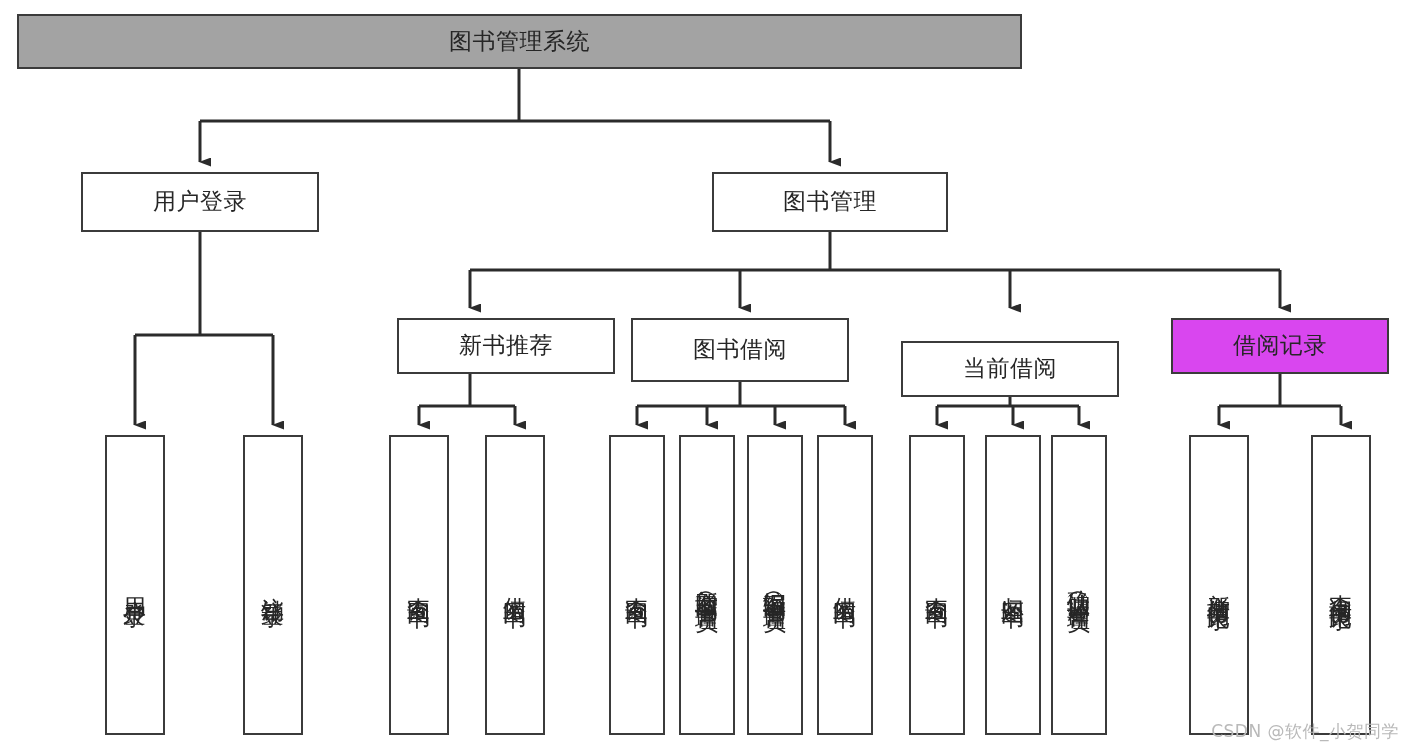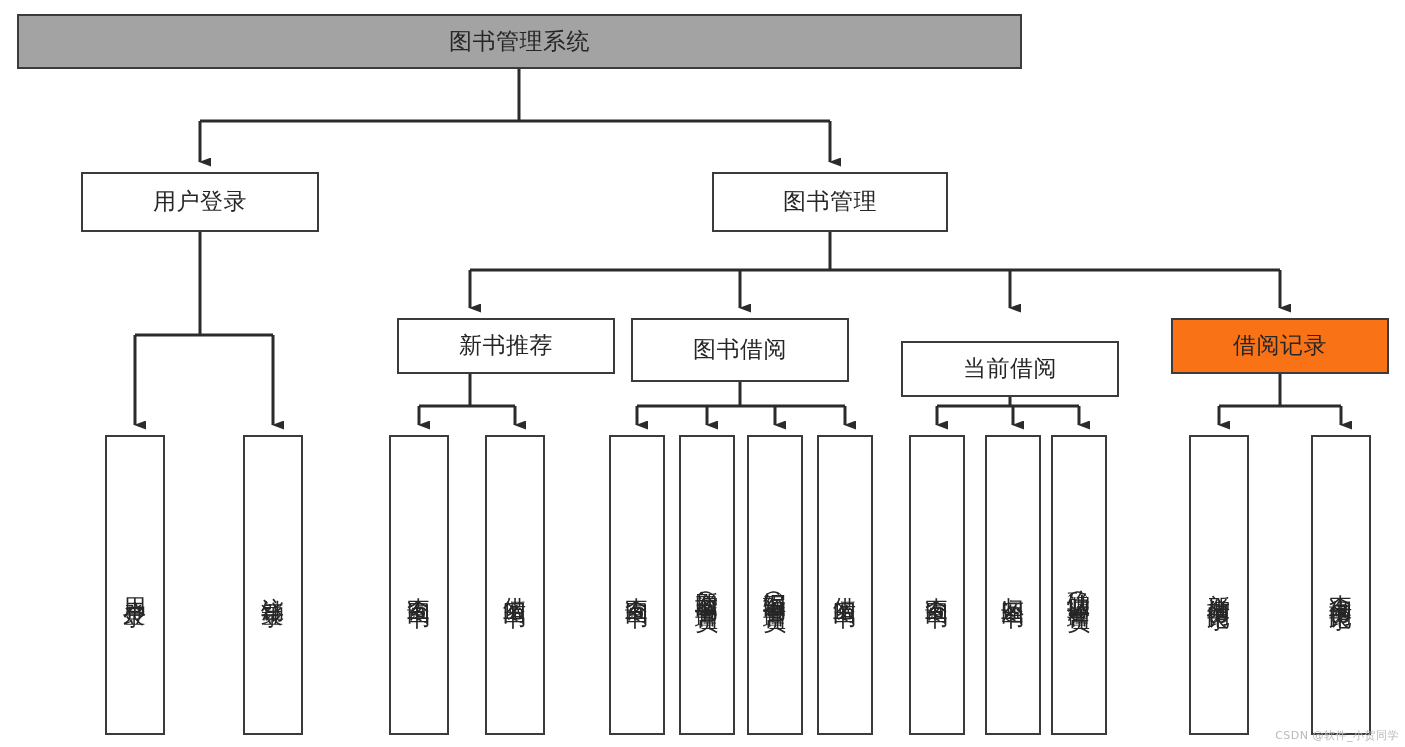--- a/index.html
+++ b/index.html
@@ -55,21 +55,21 @@
     display: block;
   }
   .node .nlabel {
     display: block;
     white-space: nowrap;
   }
   #watermark {
     position: absolute;
     right: 6px;
     bottom: 4px;
-    font-size: 11px;
+    font-size: 17px;
     color: #b9b9b9;
     letter-spacing: 0.5px;
     white-space: nowrap;
     user-select: none;
   }
 </style>
 </head>
 <body>
 
 <div id="diagram-root" style="background: rgb(255, 255, 255);">
@@ -137,21 +137,21 @@
 
   <div class="node horiz" style="left: 361px; top: 318px; width: 218px; height: 56px; border-color: rgb(59, 59, 59); background: rgb(255, 255, 255); color: rgb(38, 38, 38); margin-left: 36px;">
     <span class="nlabel">新书推荐</span>
   </div>
   <div class="node horiz" style="left: 631px; top: 318px; width: 218px; height: 64px; border-color: rgb(59, 59, 59); background: rgb(255, 255, 255); color: rgb(38, 38, 38);">
     <span class="nlabel">图书借阅</span>
   </div>
   <div class="node horiz" style="left: 901px; top: 318px; width: 218px; height: 56px; border-color: rgb(59, 59, 59); background: rgb(255, 255, 255); color: rgb(38, 38, 38); margin-top: 23px;">
     <span class="nlabel">当前借阅</span>
   </div>
-  <div class="node horiz" style="left: 1171px; top: 318px; width: 218px; height: 56px; border-color: rgb(59, 59, 59); background: #f97316; color: rgb(38, 38, 38);">
+  <div class="node horiz" style="left: 1171px; top: 318px; width: 218px; height: 56px; border-color: rgb(59, 59, 59); background: #d946ef; color: rgb(38, 38, 38);">
     <span class="nlabel">借阅记录</span>
   </div>
 
   <div class="node vert" style="left: 105px; top: 435px; width: 60px; height: 300px; border-color: rgb(59, 59, 59); background: rgb(255, 255, 255); color: rgb(38, 38, 38);">
     <span class="nlabel">用户登录</span>
   </div>
   <div class="node vert" style="left: 243px; top: 435px; width: 60px; height: 300px; border-color: rgb(59, 59, 59); background: rgb(255, 255, 255); color: rgb(38, 38, 38);">
     <span class="nlabel">注销登录</span>
   </div>
   <div class="node vert" style="left: 389px; top: 435px; width: 60px; height: 300px; border-color: rgb(59, 59, 59); background: rgb(255, 255, 255); color: rgb(38, 38, 38);">

